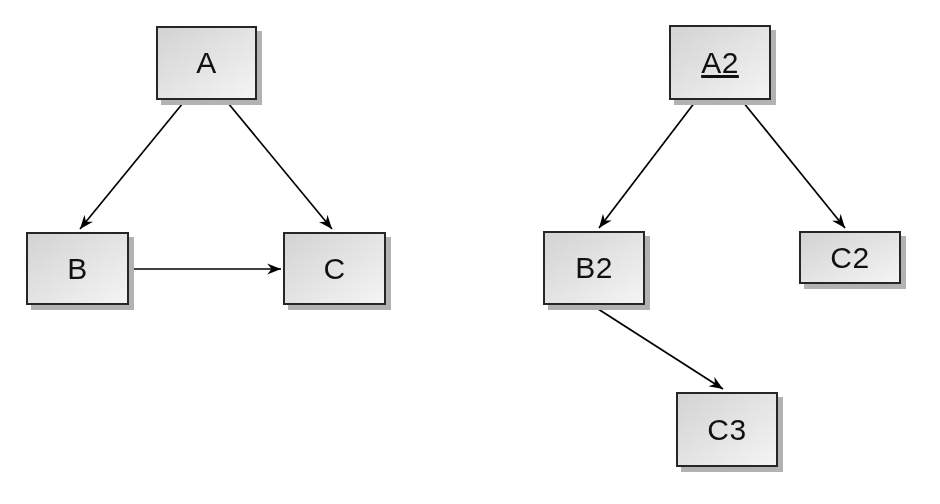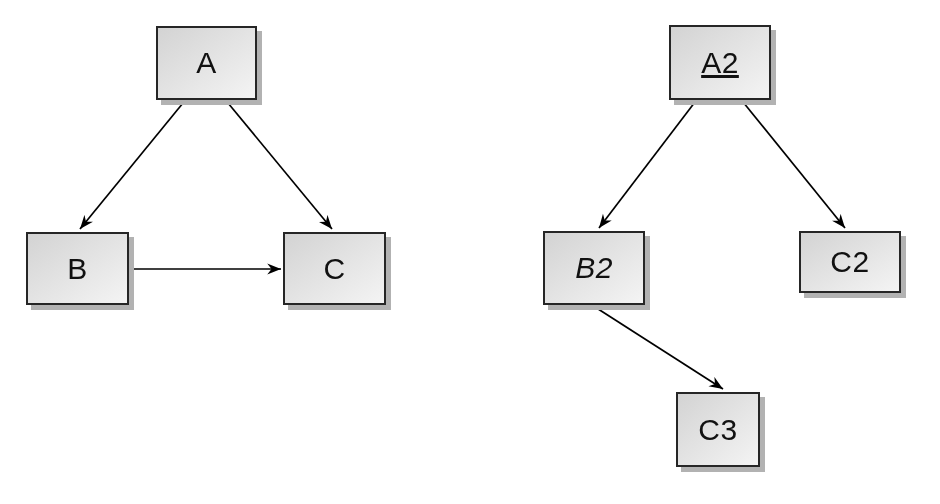--- a/index.html
+++ b/index.html
@@ -33,23 +33,23 @@
     align-items: center;
     justify-content: center;
     font-size: 30px;
     color: #111111;
     letter-spacing: 0.5px;
   }
   .node-a  { left: 156px; top:  26px; width: 101px; height: 74px; }
   .node-b  { left:  26px; top: 232px; width: 103px; height: 73px; }
   .node-c  { left: 283px; top: 232px; width: 103px; height: 73px; }
   .node-a2 { left: 669px; top:  25px; width: 102px; height: 75px; text-decoration: underline; }
-  .node-b2 { left: 543px; top: 231px; width: 102px; height: 74px; font-style: italic; }
-  .node-c2 { left: 799px; top: 231px; width: 102px; height: 62px; }
-  .node-c3 { left: 676px; top: 392px; width: 84px; height: 75px; }
+  .node-b2 { left: 543px; top: 231px; width: 102px; height: 74px; }
+  .node-c2 { left: 799px; top: 231px; width: 102px; height: 53px; }
+  .node-c3 { left: 676px; top: 392px; width: 102px; height: 75px; }
 </style>
 </head>
 <body>
 
 <div class="canvas">
 
   <svg class="edges-layer" width="940" height="504" viewBox="0 0 940 504" xmlns="http://www.w3.org/2000/svg">
     <defs>
       <marker id="arrowhead" viewBox="0 0 10 8" refX="9" refY="4" markerWidth="9" markerHeight="7.2" orient="auto">
         <path d="M0,0.4 L9,4 L0,7.6 L2.8,4 Z" fill="#000000"></path>

